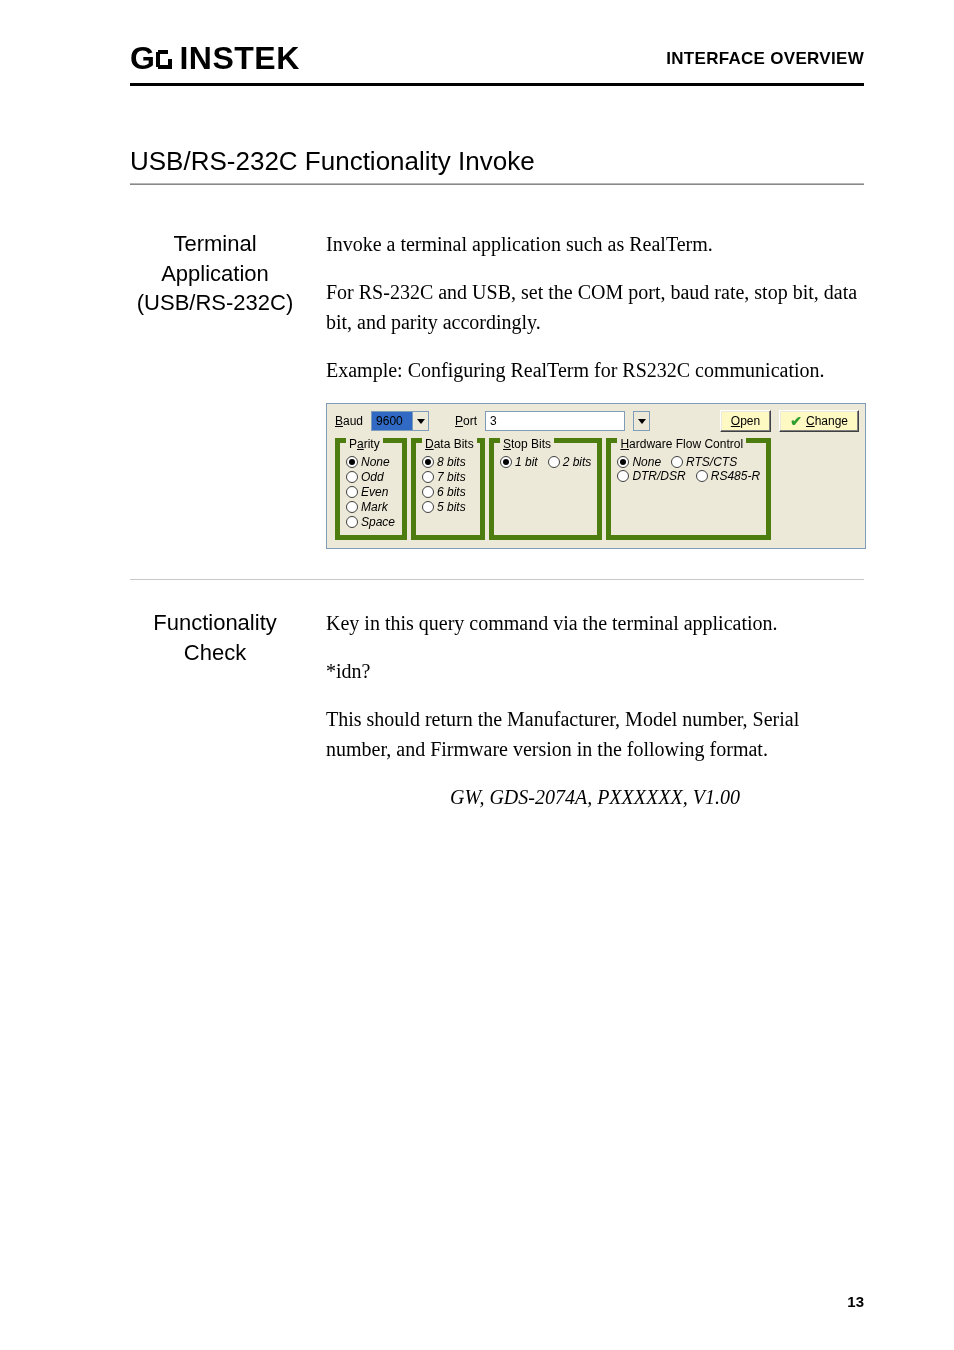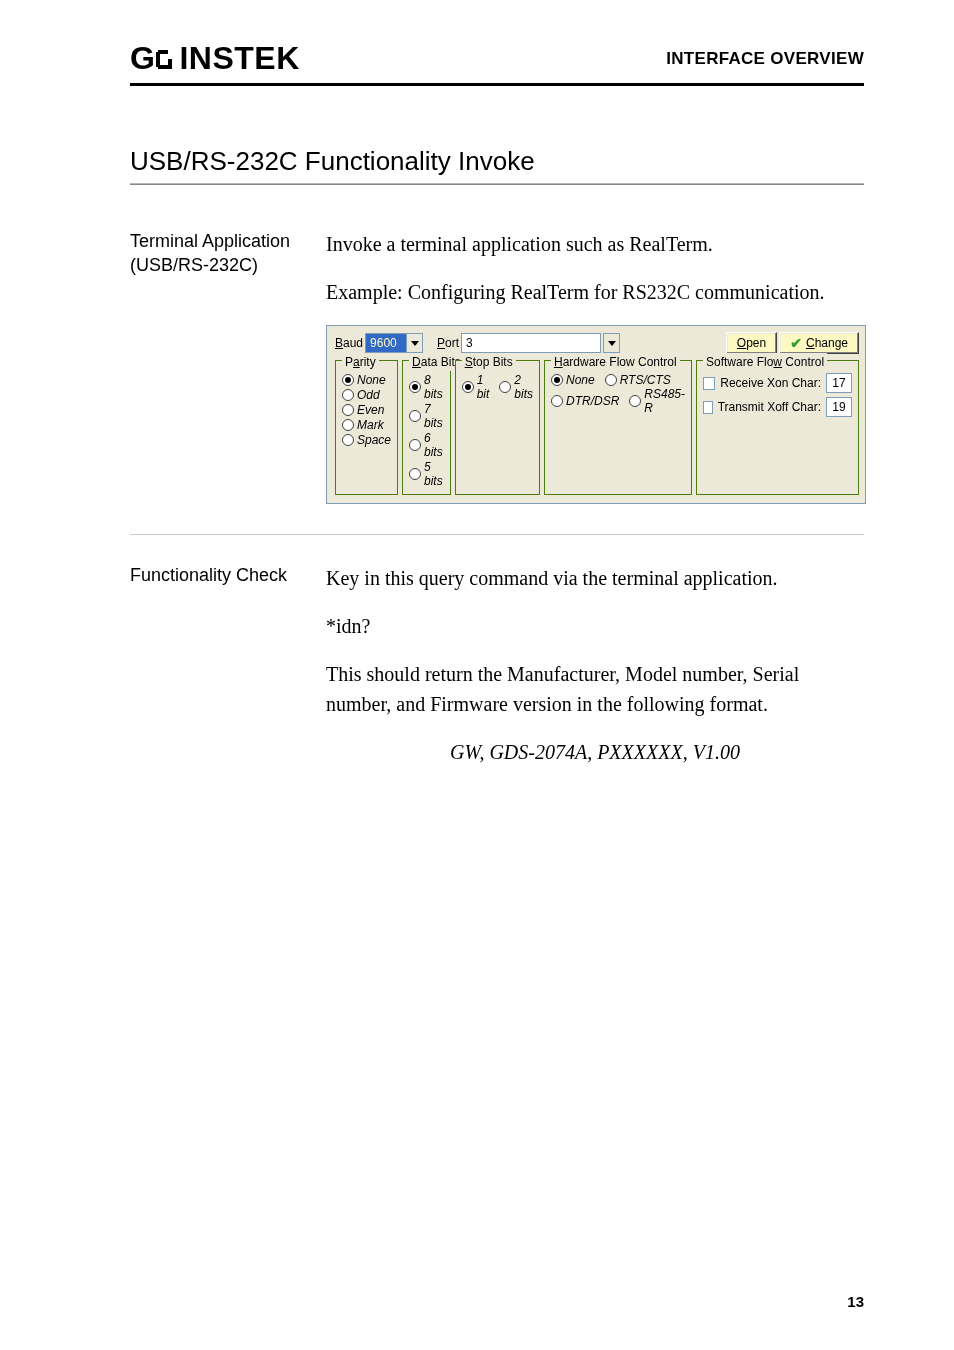--- a/index.html
+++ b/index.html
@@ -7,68 +7,68 @@
   .page { width: 954px; height: 1350px; padding: 40px 90px 40px 130px; position: relative; }
   .topbar { display: flex; align-items: center; justify-content: space-between; border-bottom: 3px solid #000; padding-bottom: 6px; margin-bottom: 60px; }
   .logo { display: flex; align-items: center; gap: 8px; }
   .logo-text { font-family: Arial, Helvetica, sans-serif; font-weight: 900; font-size: 32px; letter-spacing: 0.5px; display: flex; align-items: center; }
   .logo-mark { display: inline-flex; align-items: flex-end; margin: 0 2px 0 0; }
   .header-right { font-family: "Segoe UI", Arial, sans-serif; font-weight: 600; font-size: 17px; letter-spacing: 0.3px; }
   .section-title { font-family: "Segoe UI", Arial, sans-serif; font-weight: 400; font-size: 26px; margin-bottom: 6px; }
   .section-rule { border: none; border-top: 1px solid #b7b7b7; border-bottom: 1px solid #888; height: 0; margin-bottom: 44px; }
 
   .row { display: flex; gap: 26px; margin-bottom: 30px; }
-  .label-col { width: 170px; flex: 0 0 170px; font-family: "Segoe UI", Arial, sans-serif; font-size: 18px; line-height: 1.35; }
+  .label-col { width: 170px; flex: 0 0 170px; font-family: "Segoe UI", Arial, sans-serif; font-size: 22px; line-height: 1.35; text-align: center; }
   .body-col { flex: 1; font-size: 20px; line-height: 1.5; }
   .body-col p { margin-bottom: 18px; }
   .body-col p:last-child { margin-bottom: 0; text-align: center; }
   .italic { font-style: italic; }
 
   .divider { border: none; border-top: 1px solid #c9c9c9; margin: 22px 0 28px 0; }
 
   
   .rt-panel {
     font-family: Tahoma, Verdana, Arial, sans-serif;
     font-size: 12px;
     background: #ece9d8; 
     border: 1px solid #7f9db9;
     padding: 6px 6px 8px 8px;
     width: 540px;
     display: flex;
     flex-direction: column;
     gap: 6px;
     color: #000;
   }
-  .rt-toprow { display: flex; align-items: center; gap: 2px; }
+  .rt-toprow { display: flex; align-items: center; gap: 8px; }
   .rt-toprow .spacer { flex: 1; }
   .rt-label { font-size: 12px; }
   .u { text-decoration: underline; }
   .combo { display: inline-flex; border: 1px solid #7f9db9; background: #fff; height: 20px; }
   .combo .val { padding: 1px 4px; min-width: 36px; display: flex; align-items: center; }
-  .combo .val.sel { background: #316ac5; color: #fef9c3; min-width: 40px; }
+  .combo .val.sel { background: #316ac5; color: #000000; min-width: 40px; }
   .combo .btn { width: 16px; background: #ece9d8; border-left: 1px solid #7f9db9; display: flex; align-items: center; justify-content: center; }
   .combo .btn::after { content: ""; border-left: 4px solid transparent; border-right: 4px solid transparent; border-top: 5px solid #000; }
   .editbox { border: 1px solid #7f9db9; background: #fff; height: 20px; padding: 1px 4px; min-width: 80px; display: inline-flex; align-items: center; }
   .editbox.sm { min-width: 26px; width: 26px; justify-content: center; padding: 1px 2px; }
   .winbtn {
     display: inline-flex; align-items: center; gap: 4px;
     height: 22px; padding: 0 10px;
     background: #fef9c3;
     border: 1px solid #404040;
     border-top-color: #fff; border-left-color: #fff;
     border-right-color: #404040; border-bottom-color: #404040;
     box-shadow: inset -1px -1px 0 #808080, inset 1px 1px 0 #ece9d8;
     font-family: Tahoma, Verdana, Arial, sans-serif;
     font-size: 12px;
   }
   .check { width: 13px; height: 13px; border: 1px solid #7f9db9; background: #fff; display: inline-flex; align-items: center; justify-content: center; }
   .tickgreen { color: #2e9e2e; font-weight: 700; font-size: 14px; line-height: 1; }
 
   .rt-bottom { display: flex; gap: 4px; align-items: stretch; }
-  .grp { border: 1px solid #4d7c0f; padding: 12px 6px 6px 6px; position: relative; background: #ece9d8; }
+  .grp { border: 5px solid #4d7c0f; padding: 12px 6px 6px 6px; position: relative; background: #ece9d8; }
   .grp .legend { position: absolute; top: -8px; left: 6px; background: #ece9d8; padding: 0 3px; font-size: 12px; white-space: nowrap; }
   .radiocol { display: flex; flex-direction: column; gap: 1px; }
   .radiorow { display: flex; align-items: center; gap: 3px; line-height: 14px; font-style: italic; }
   .radio { width: 12px; height: 12px; border: 1px solid #404040; border-radius: 50%; display: inline-flex; align-items: center; justify-content: center; background: #fff; flex: 0 0 auto; }
   .radio.on::after { content: ""; width: 6px; height: 6px; background: #000; border-radius: 50%; }
   .stack { display: flex; flex-direction: row; gap: 4px; flex: 1; }
   .pairrow { display: flex; align-items: center; gap: 10px; }
   .pairrow .radiorow { gap: 3px; justify-content: flex-end; }
   .swflow { width: 163px; display: flex; flex-direction: column; gap: 4px; }
   .swflow-row { display: flex; align-items: center; gap: 5px; font-size: 12px; white-space: nowrap; }
@@ -94,20 +94,21 @@
     <div class="header-right">INTERFACE OVERVIEW</div>
   </div>
 
   <div class="section-title">USB/RS-232C Functionality Invoke</div>
   <hr class="section-rule">
 
   <div class="row">
     <div class="label-col">Terminal Application (USB/RS-232C)</div>
     <div class="body-col">
       <p>Invoke a terminal application such as RealTerm.</p>
+      <p>For RS-232C and USB, set the COM port, baud rate, stop bit, data bit, and parity accordingly.</p>
       <p>Example: Configuring RealTerm for RS232C communication.</p>
 
       <div class="rt-panel">
         <div class="rt-toprow">
           <span class="rt-label"><span class="u">B</span>aud</span>
           <span class="combo">
             <span class="val sel">9600</span>
             <span class="btn"></span>
           </span>
           <span style="width:10px"></span>
@@ -210,37 +211,20 @@
                     <span>DTR/DSR</span>
                   </div>
                 <div class="radiorow">
                     <span class="radio"></span>
                     <span>RS485-R</span>
                   </div>
               </div>
             </div>
           </div>
 
-          <div class="grp swflow">
-            <div class="legend">Software Flo<span class="u">w</span> Control</div>
-            <div class="swflow-row">
-              <span class="check"></span>
-              <span>Receive Xon Char:</span>
-              <span class="editbox sm">
-                  <span>17</span>
-                </span>
-            </div>
-            <div class="swflow-row">
-              <span class="check"></span>
-              <span>Transmit Xoff Char:</span>
-              <span class="editbox sm">
-                  <span>19</span>
-                </span>
-            </div>
-          </div>
         </div>
       </div>
 
     </div>
   </div>
 
   <hr class="divider">
 
   <div class="row">
     <div class="label-col">Functionality Check</div>

